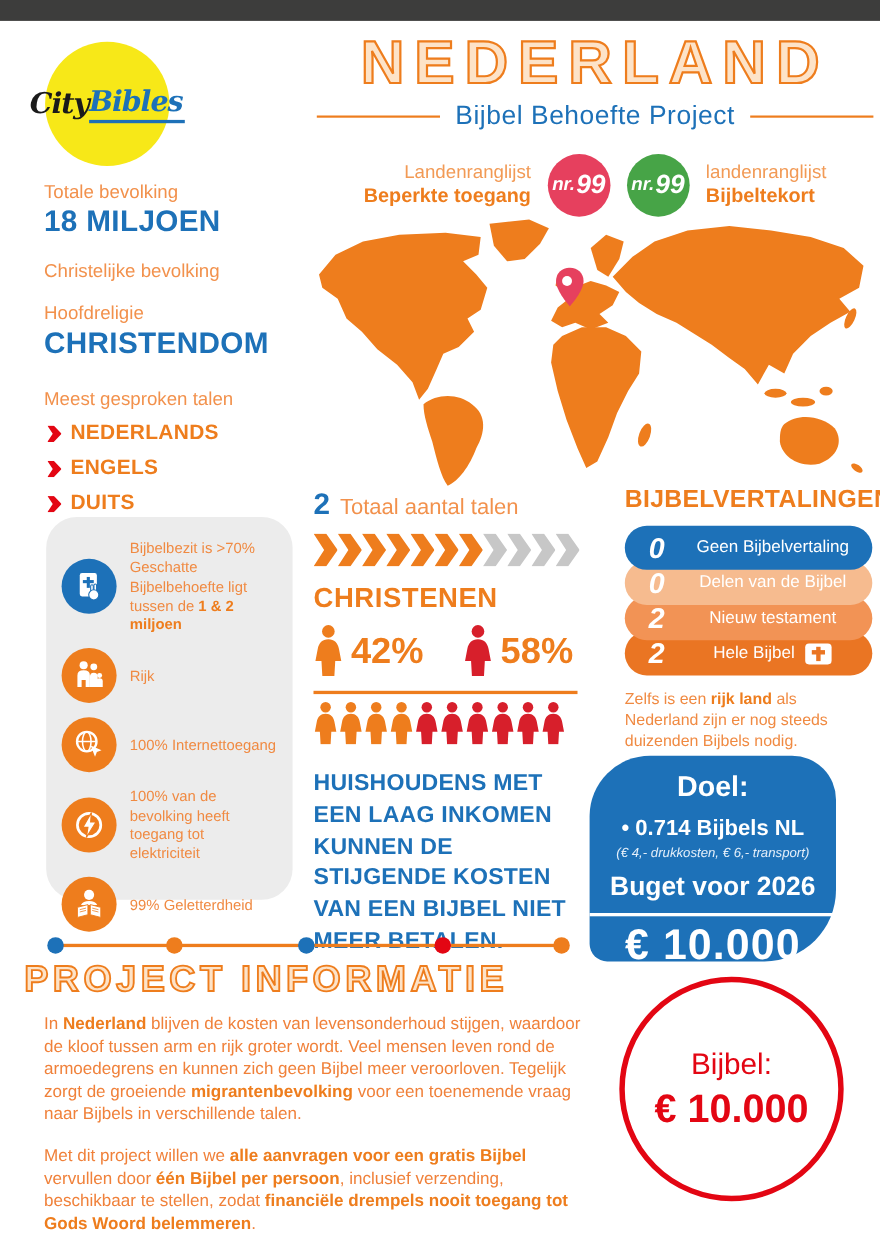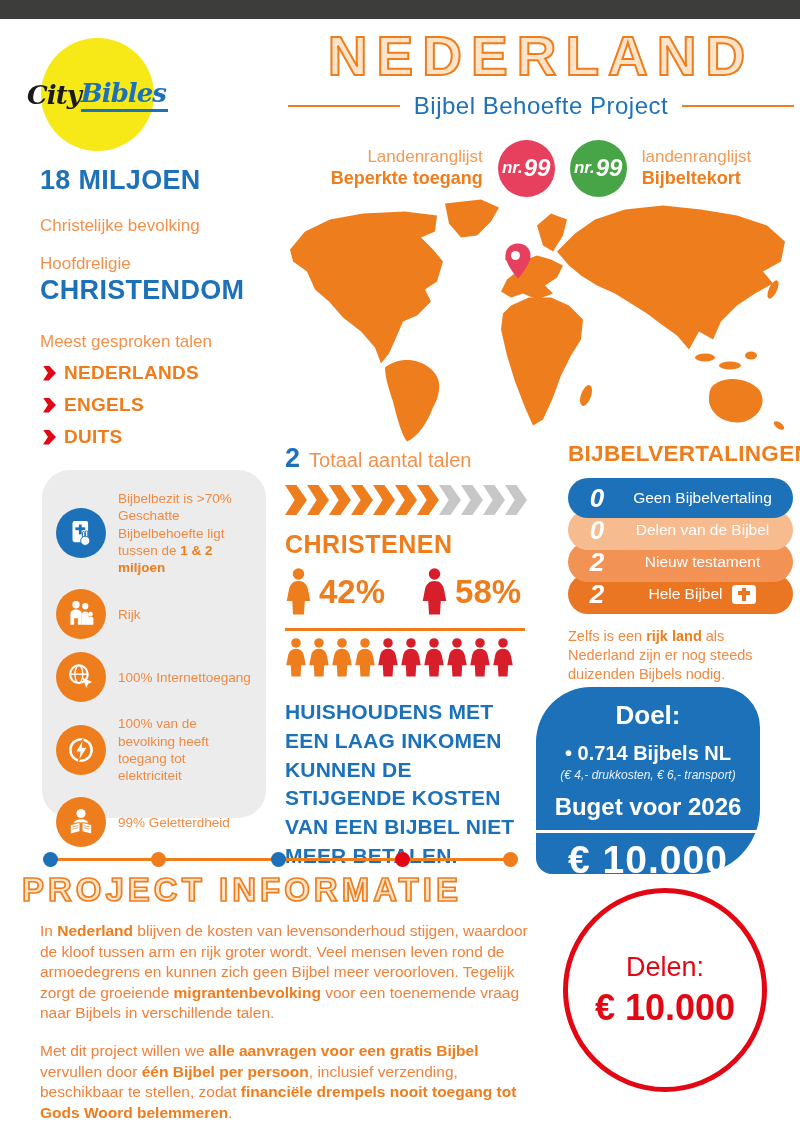--- a/index.html
+++ b/index.html
@@ -183,20 +183,21 @@
       </div>
       <div class="rank-label right-lbl">
         <div class="l1">landenranglijst</div>
         <div class="l2">Bijbeltekort</div>
       </div>
     </div>
   </div>
 
   <div class="stats">
     <div class="stat-group">
+      <div class="stat-label">Totale bevolking</div>
       <div class="stat-value">18 MILJOEN</div>
     </div>
     <div class="stat-group">
       <div class="stat-label">Christelijke bevolking</div>
     </div>
     <div class="stat-group">
       <div class="stat-label">Hoofdreligie</div>
       <div class="stat-value">CHRISTENDOM</div>
     </div>
     <div class="lang-label">Meest gesproken talen</div>
@@ -427,17 +428,17 @@
   </div>
 
   <div class="project-heading">PROJECT INFORMATIE</div>
 
   <div class="paragraphs">
     <p class="para rich"><span>In </span><span class="b">Nederland</span><span> blijven de kosten van levensonderhoud stijgen, waardoor de kloof tussen arm en rijk groter wordt. Veel mensen leven rond de armoedegrens en kunnen zich geen Bijbel meer veroorloven. Tegelijk zorgt de groeiende </span><span class="b">migrantenbevolking</span><span> voor een toenemende vraag naar Bijbels in verschillende talen.</span></p>
     <p class="para rich"><span>Met dit project willen we </span><span class="b">alle aanvragen voor een gratis Bijbel</span><span> vervullen door </span><span class="b">één Bijbel per persoon</span><span>, inclusief verzending, beschikbaar te stellen, zodat </span><span class="b">financiële drempels nooit toegang tot Gods Woord belemmeren</span><span>.</span></p>
   </div>
 
   <div class="nodig-circle">
-    <div class="nodig-label">Delen:</div>
+    <div class="nodig-label">Bijbel:</div>
     <div class="nodig-amount">€ 10.000</div>
   </div>
 
 </div>
 
 </body></html>

